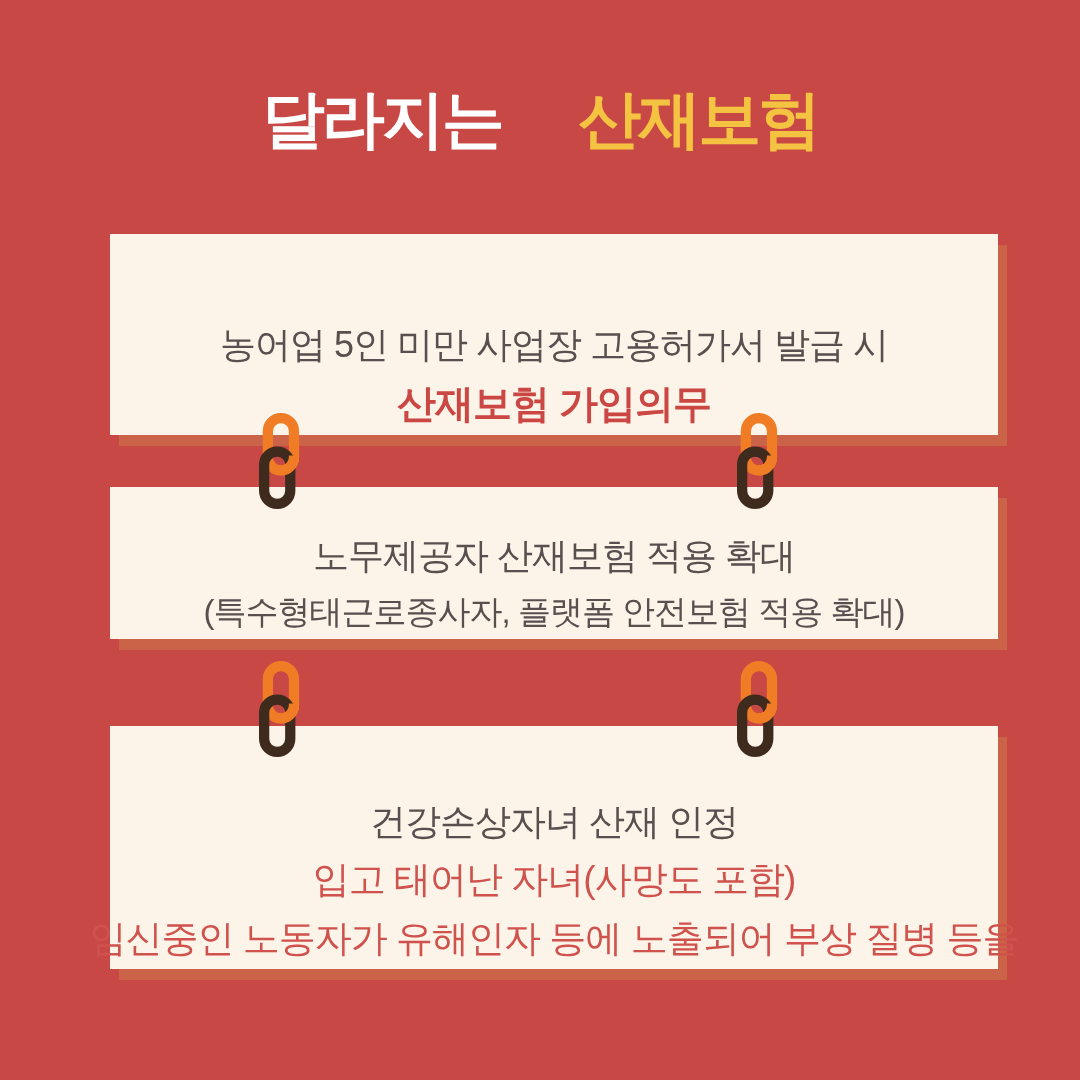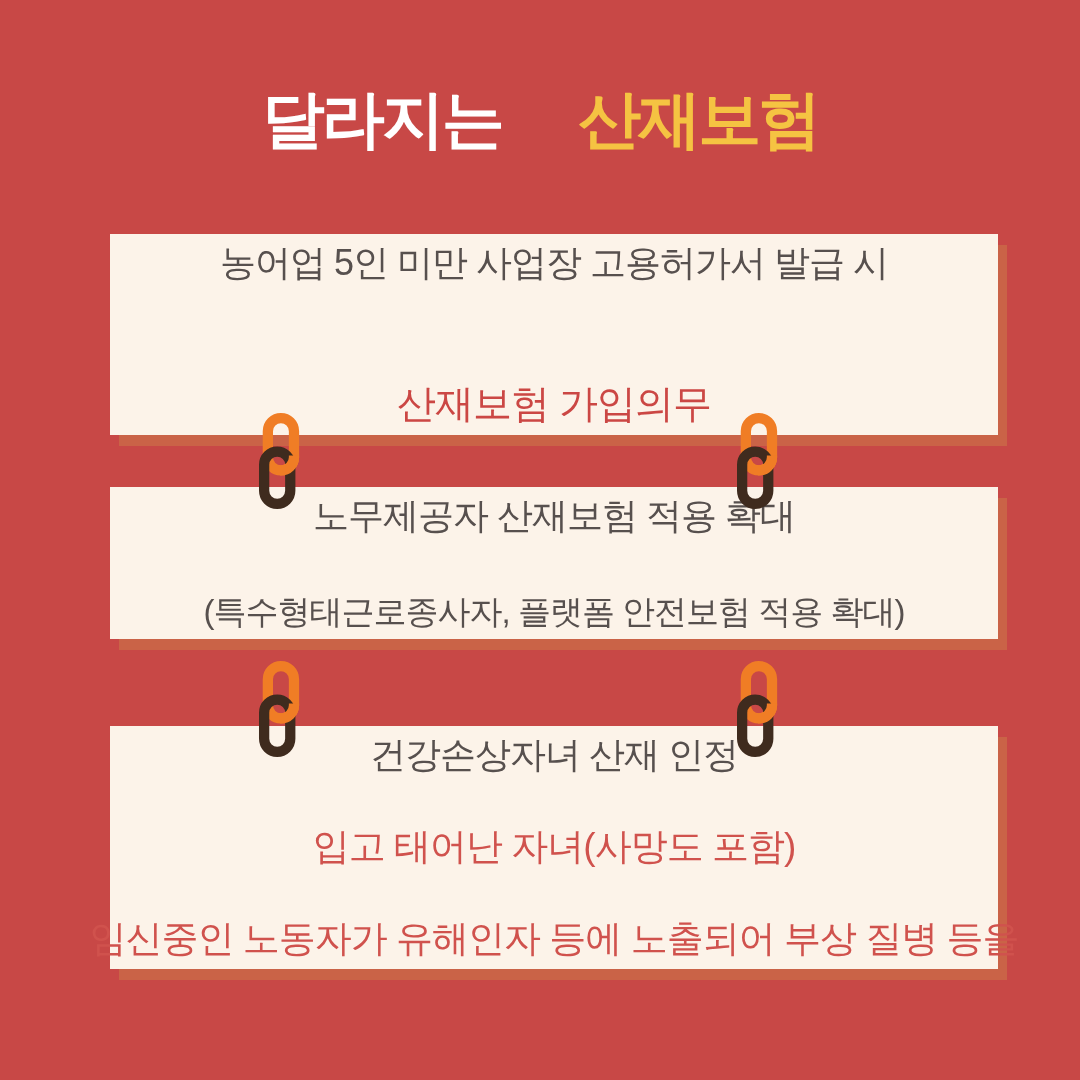--- a/index.html
+++ b/index.html
@@ -40,34 +40,34 @@
   .title .t1{color:var(--title_white);}
   .title .t2{color:var(--title_yellow);margin-left:62px;}
   .card{
     position:absolute;
     left:110px;
     width:888px;
     background:var(--card_bg);
     box-shadow:9px 11px 0 var(--card_shadow);
     display:flex;
     flex-direction:column;
-    justify-content:space-between;
+    justify-content:flex-end;
     align-items:center;
     gap:17px;
     text-align:center;
     box-sizing:border-box;
     padding:8px 16px;
   }
   .card1{top:234px;height:201px;}
   .card2{top:487px;height:152px;}
   .card3{top:726px;height:243px;}
   .line{margin:0;line-height:1.15;letter-spacing:-1px;white-space:nowrap;}
   .line.dark{color:var(--dark_text);font-size:36px;font-weight:500;}
   .line.paren{font-size:33px;font-weight:400;}
-  .line.red{color:var(--red_text);font-size:39px;font-weight:400;}
+  .line.red{color:var(--red_text);font-size:39px;font-weight:700;}
   .line.red-soft{color:var(--red_text_soft);font-size:37px;font-weight:500;}
   .chain{
     position:absolute;
     width:56px;height:98px;
   }
   .chain-g1-left{left:252px;top:412px;}
   .chain-g1-right{left:730px;top:412px;}
   .chain-g2-left{left:252px;top:660px;}
   .chain-g2-right{left:730px;top:660px;}
   .chain svg{width:100%;height:100%;display:block;}

